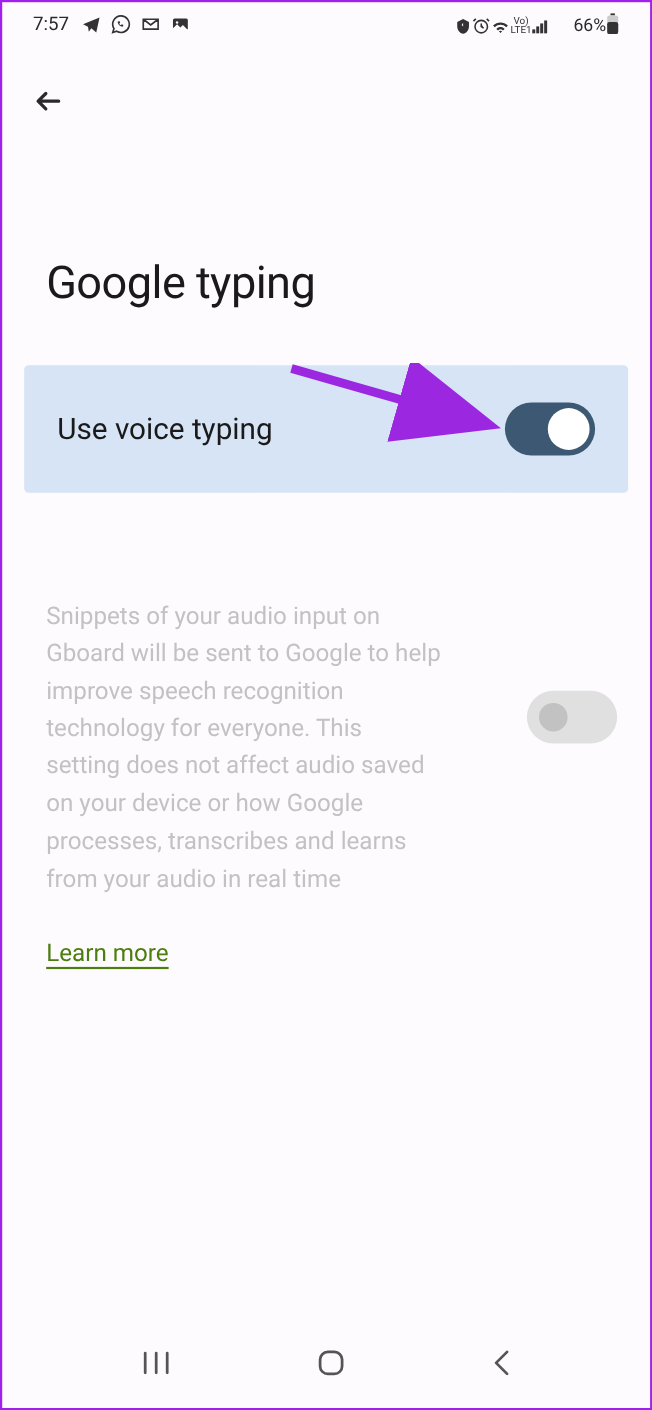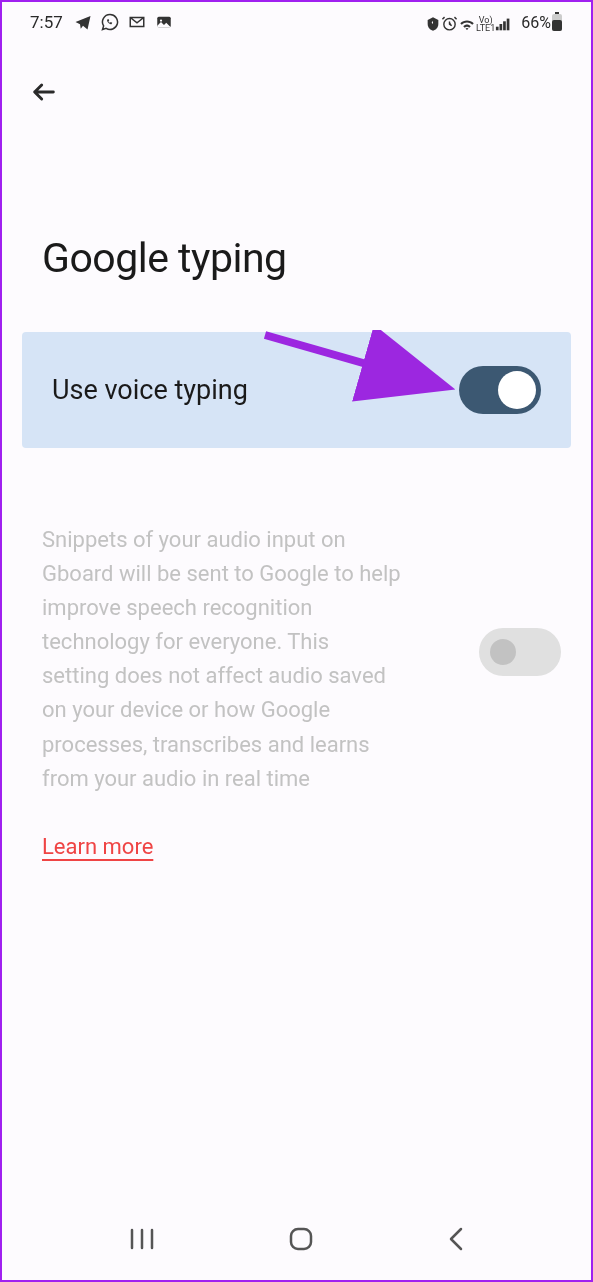--- a/index.html
+++ b/index.html
@@ -37,21 +37,21 @@
     }
     .status-right {
       display: flex;
       align-items: flex-end;
       gap: 0;
       font-size: 15px;
     }
     .battery-text {
       font-size: 16px;
       color: #2a2a2a;
-      margin-left: 8px;
+      margin-left: 20px;
     }
     .header {
       padding: 30px 20px 10px 20px;
     }
     .back-btn {
       background: none;
       border: none;
       cursor: pointer;
       padding: 8px;
     }
@@ -108,20 +108,21 @@
       color: #c2c2c2;
       font-weight: 400;
       margin-bottom: 14px;
     }
     .section-desc {
       font-size: 22px;
       color: #c2c2c2;
       line-height: 1.55;
       padding-right: 150px;
       font-weight: 400;
+      margin-top: 21px;
     }
     .section-row {
       display: flex;
       justify-content: space-between;
       align-items: flex-start;
       position: relative;
     }
     .toggle-switch-off {
       width: 82px;
       height: 48px;
@@ -138,21 +139,21 @@
       background: #c2c2c2;
       border-radius: 50%;
       position: absolute;
       top: 11px;
       left: 11px;
     }
     .learn-more {
       display: inline-block;
       margin-top: 38px;
       font-size: 22px;
-      color: #ef4444;
+      color: #4d7c0f;
       text-decoration: underline;
       text-underline-offset: 5px;
       cursor: pointer;
     }
     .nav-bar {
       position: absolute;
       bottom: 18px;
       left: 0;
       right: 0;
       display: flex;

